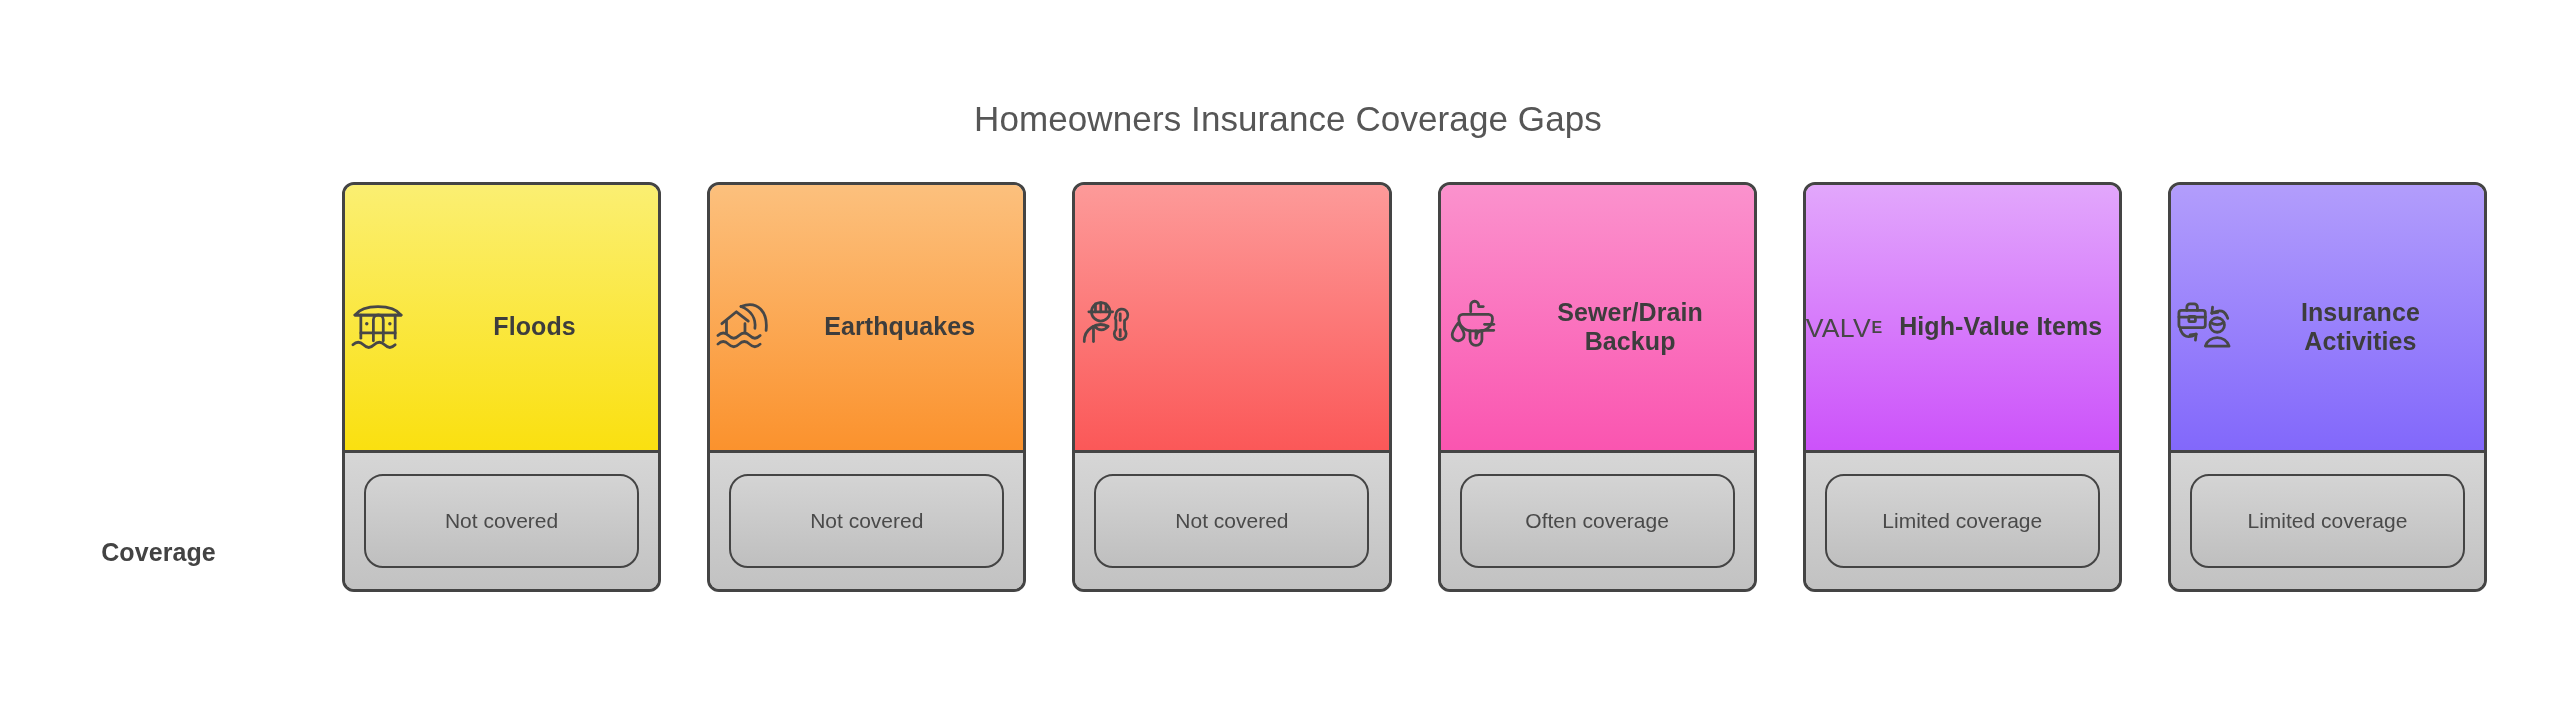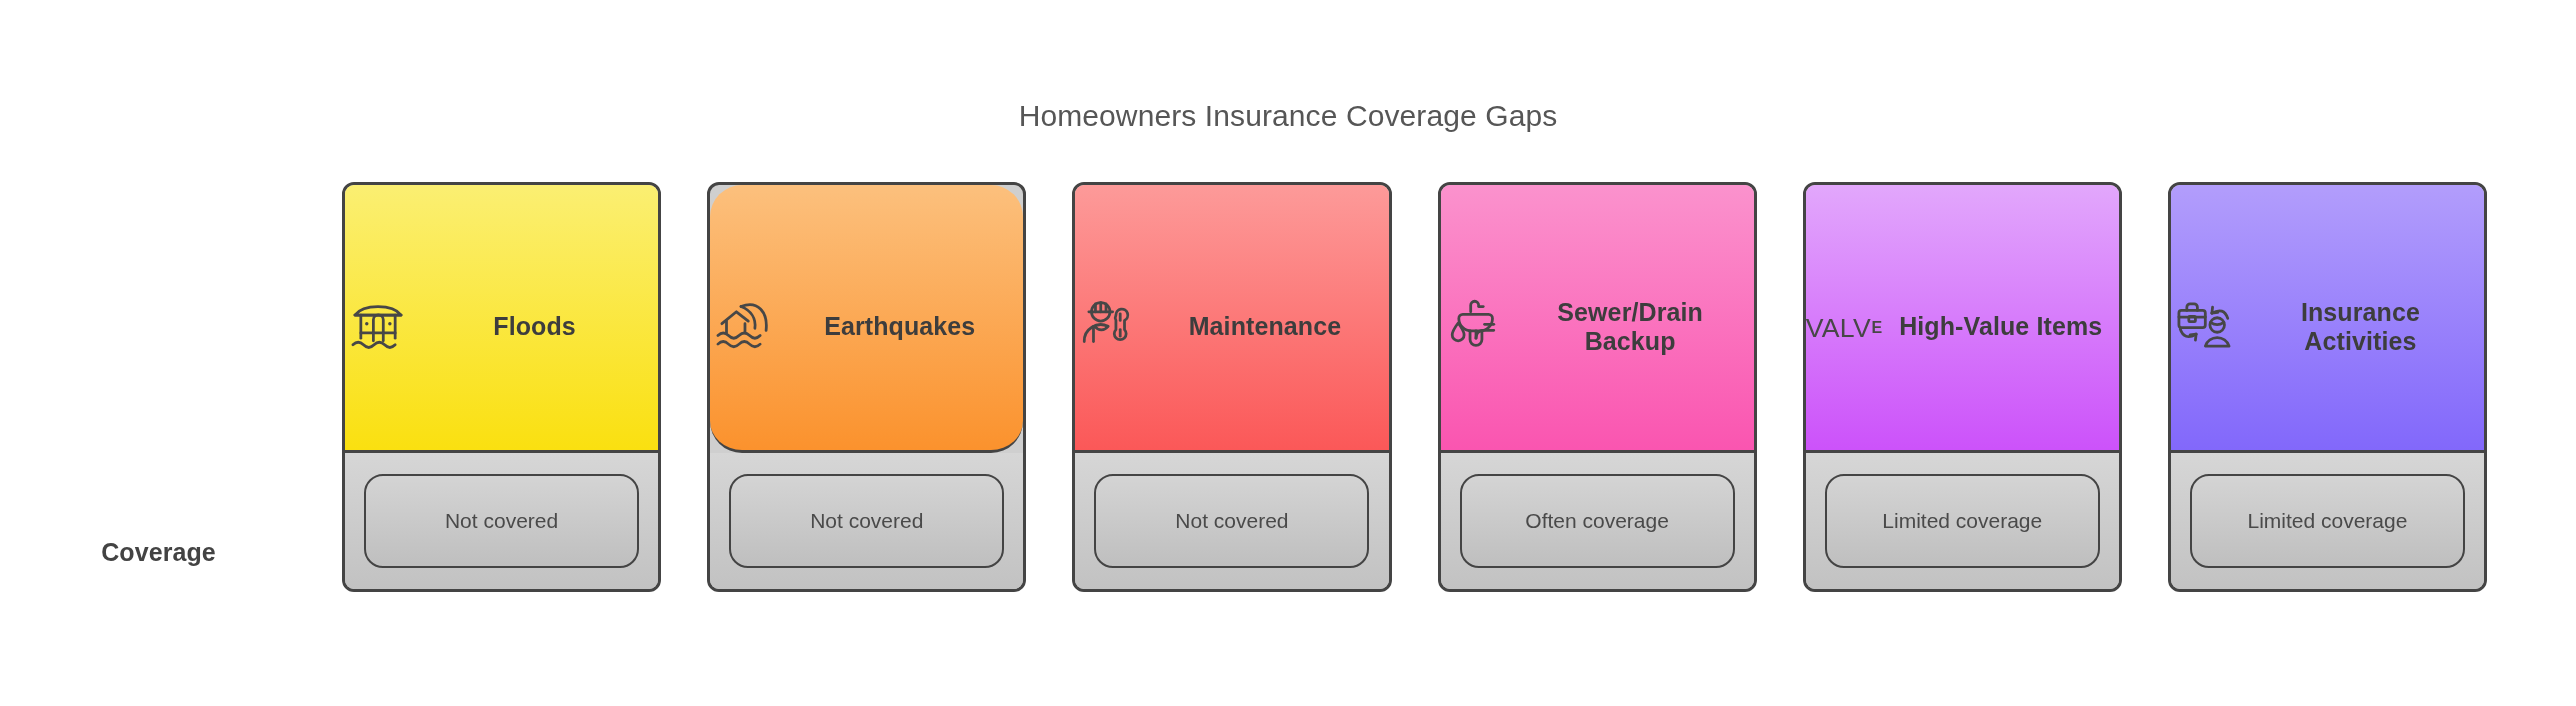--- a/index.html
+++ b/index.html
@@ -9,21 +9,21 @@
     font-family:"Liberation Sans","DejaVu Sans",sans-serif;
     overflow:hidden;
     position:relative;
   }
 
   
   #chart-title{
     position:absolute;
     left:0; top:99px; width:2576px;
     text-align:center;
-    font-size:30px;
+    font-size:35px;
     font-weight:400;
     color:#565656;
     letter-spacing:0.1px;
     white-space:nowrap;
   }
 
   
   #row-label{
     position:absolute;
     left:0; top:538px;
@@ -127,21 +127,21 @@
     align-items:center;
     justify-content:center;
     font-size:21px;
     font-weight:400;
     color:#4a4a4a;
     white-space:nowrap;
   }
 
   
   .c0 .card-top{background:linear-gradient(180deg,#fbef72 0%,#fae010 100%);}
-  .c1 .card-top{background:linear-gradient(180deg,#fcc07d 0%,#fb922d 100%);border-radius:32px;}
+  .c1 .card-top{background:linear-gradient(180deg,#fcc07d 0%,#fb922d 100%);}
   .c2 .card-top{background:linear-gradient(180deg,#fd9a99 0%,#fb5858 100%);}
   .c3 .card-top{background:linear-gradient(180deg,#fb92cd 0%,#fa55b0 100%);}
   .c4 .card-top{background:linear-gradient(180deg,#e2a7fc 0%,#cc52fa 100%);}
   .c5 .card-top{background:linear-gradient(180deg,#b29dfc 0%,#8268fb 100%);}
 </style>
 </head>
 <body>
 
 <div id="chart-title">Homeowners Insurance Coverage Gaps</div>
 
@@ -204,21 +204,20 @@
           <path d="M31 18 V30"></path>
           <path d="M47 18 V30"></path>
           <path d="M14 75 a25 25 0 0 1 36 -23"></path>
           <path d="M28 52 V75"></path>
           <path d="M30 52 a12 12 0 0 0 20 0"></path>
           <path d="M62 35 a9 9 0 1 1 13 8 L75 57 a9 9 0 1 1 -13 0 L62 43 a9 9 0 0 1 0 -8 Z"></path>
           <path d="M68.5 33 V43"></path>
           <path d="M68.5 57 V67"></path>
         </svg>
       </span>
-      <div class="card-title">Maintenance</div>
     </div>
     <div class="card-foot">
       <div class="status-chip">Not covered</div>
     </div>
   </div>
 
   <div class="card c3">
     <div class="card-top">
       <span class="card-icon">
         <svg viewBox="0 0 100 100" fill="none" stroke="#474747" stroke-width="4.2" stroke-linecap="round" stroke-linejoin="round">

